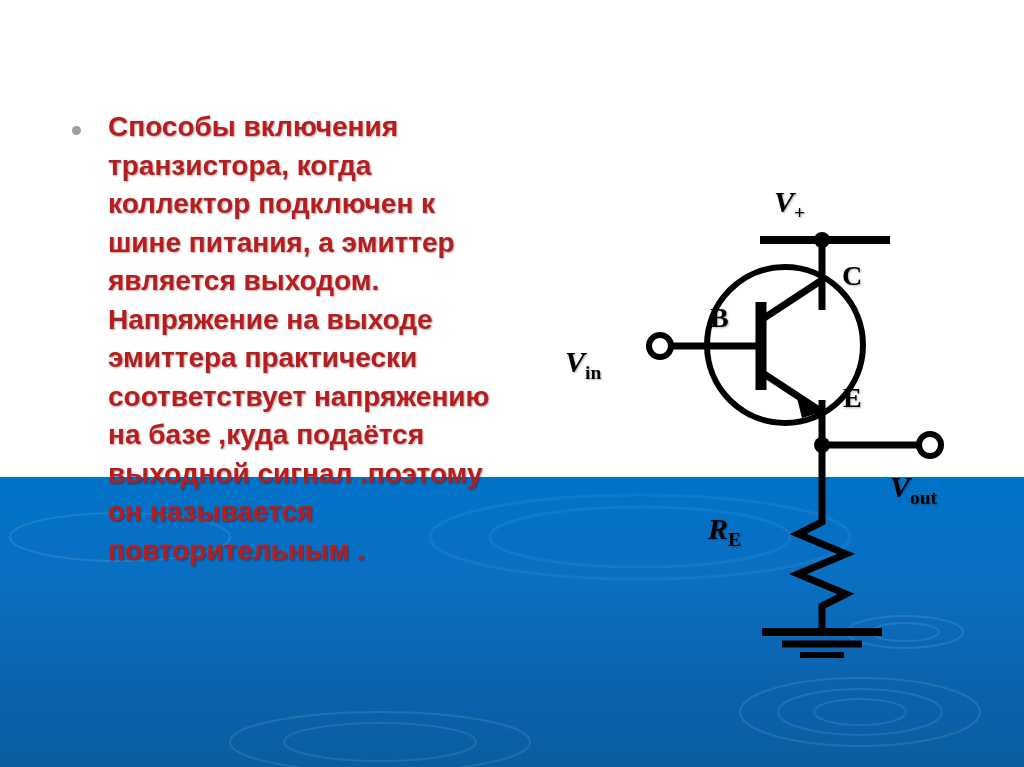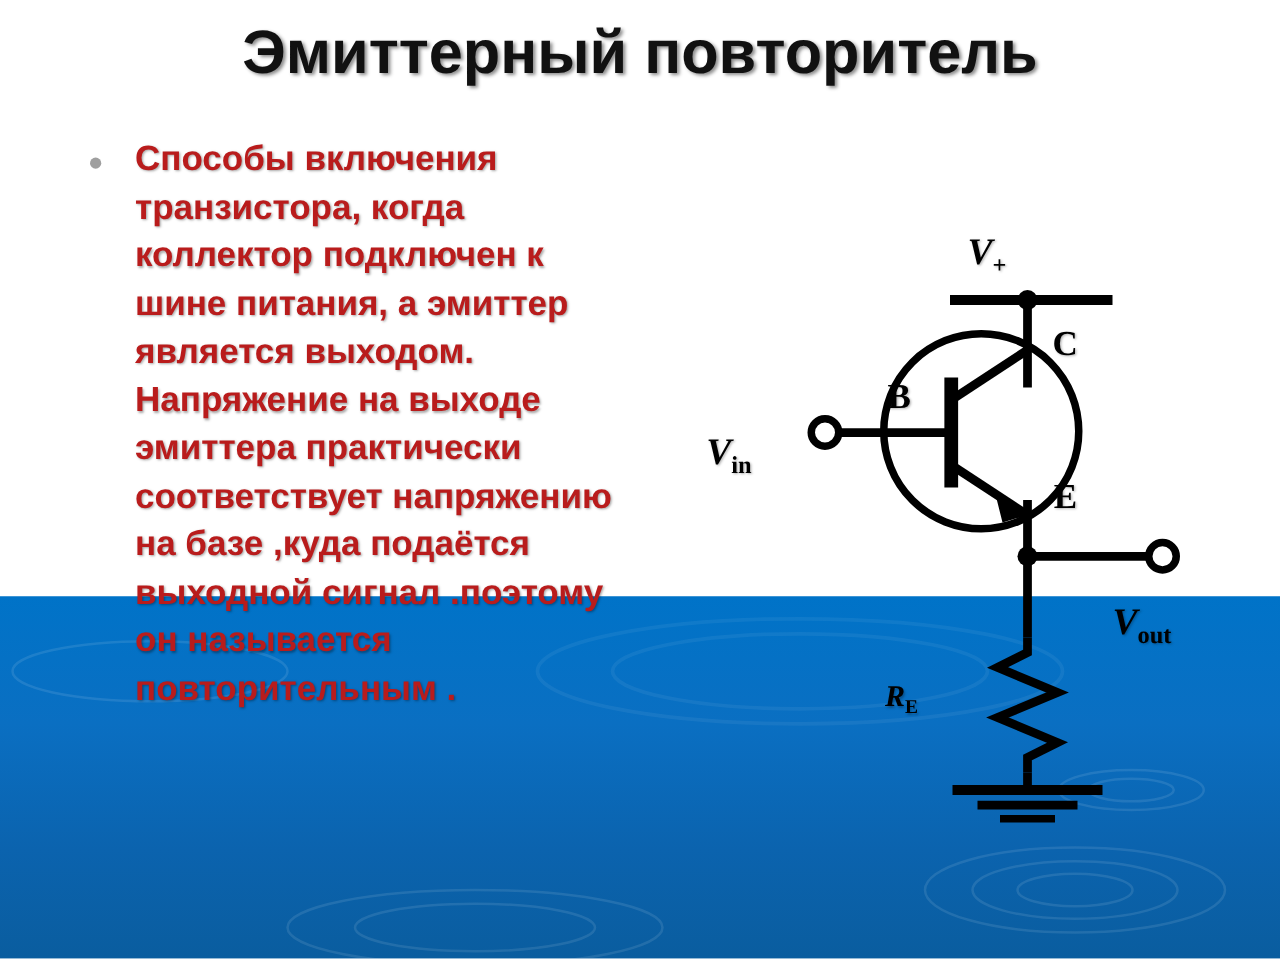--- a/index.html
+++ b/index.html
@@ -126,21 +126,20 @@
       <ellipse cx="380" cy="265" rx="150" ry="30"></ellipse>
       <ellipse cx="380" cy="265" rx="96" ry="19"></ellipse>
       <ellipse cx="120" cy="60" rx="110" ry="24"></ellipse>
     </g>
     <g fill="none" stroke="#ffffff" stroke-opacity="0.06" stroke-width="3">
       <ellipse cx="640" cy="60" rx="210" ry="42"></ellipse>
       <ellipse cx="640" cy="60" rx="150" ry="30"></ellipse>
     </g>
   </svg>
 
-  <div class="title">Эмиттерный повторитель</div>
 
   <div class="bullet-wrap">
     <span class="bullet-dot"></span>
     <div class="bullet-text">Способы включения транзистора, когда коллектор подключен к шине питания, а эмиттер является выходом. Напряжение на выходе эмиттера практически соответствует напряжению на базе ,куда подаётся выходной сигнал .поэтому он называется повторительным .</div>
   </div>
 
   <div class="circuit">
     <svg width="490" height="520" viewBox="0 0 490 520">
       <g stroke="#000000" fill="none" stroke-width="7" stroke-linecap="butt">
 
@@ -185,18 +184,18 @@
     <span class="lbl" style="left:244px; top:35px; font-size:30px;"><span>V</span><span class="sub">+</span></span>
 
     <span class="lbl lbl-plain" style="left:312px; top:110px; font-size:28px;">C</span>
 
     <span class="lbl lbl-plain" style="left:180px; top:152px; font-size:28px;">B</span>
 
     <span class="lbl lbl-plain" style="left:313px; top:232px; font-size:28px;">E</span>
 
     <span class="lbl" style="left:35px; top:195px; font-size:30px;text-align:center;"><span>V</span><span class="sub">in</span></span>
 
-    <span class="lbl" style="left:360px; top:320px; font-size:30px;margin-top:11px;"><span>V</span><span class="sub">out</span></span>
-
-    <span class="lbl" style="left:178px; top:395px; font-size:24px;"><span>R</span><span class="sub">E</span></span>
+    <span class="lbl" style="left:360px; top:320px; font-size:30px;"><span>V</span><span class="sub">out</span></span>
+
+    <span class="lbl" style="left:178px; top:362px; font-size:30px;"><span>R</span><span class="sub">E</span></span>
   </div>
 
 </div>
 
 </body></html>

